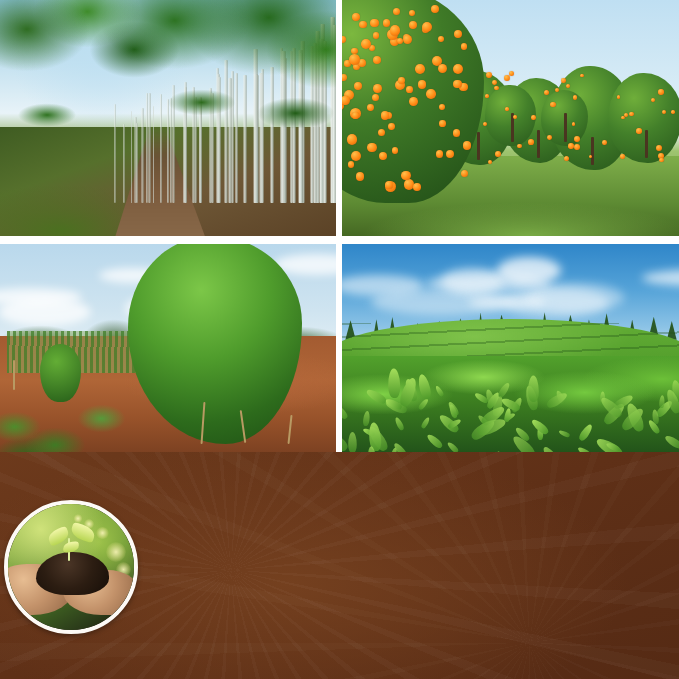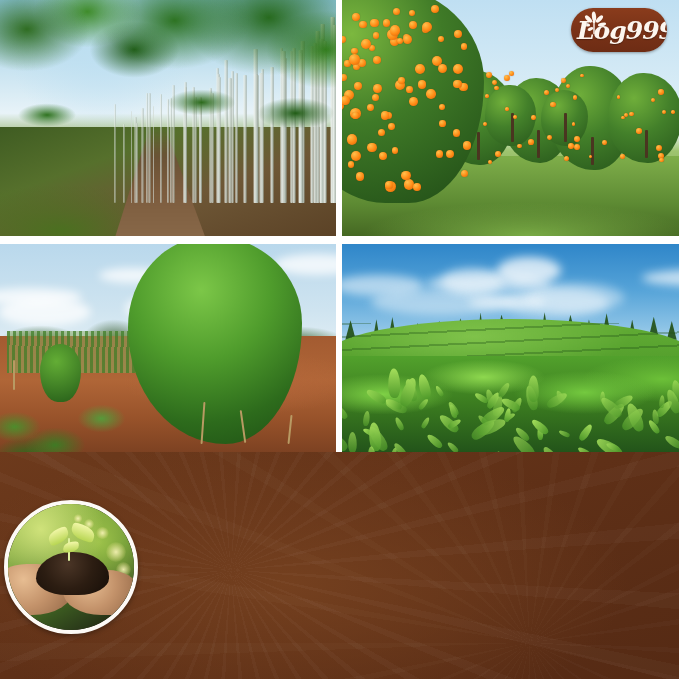--- a/index.html
+++ b/index.html
@@ -474,35 +474,20 @@
           <div class="or-fruit" style="left: 42.7297%; top: 30.7016%; width: 5.79094px; height: 5.79094px;"></div>
           <div class="or-fruit" style="left: 41.8264%; top: 51.5993%; width: 4.50398px; height: 4.50398px;"></div>
           <div class="or-fruit" style="left: 68.9657%; top: 60.998%; width: 5.98779px; height: 5.98779px;"></div>
           <div class="or-fruit" style="left: 66.492%; top: 35.4775%; width: 4.16986px; height: 4.16986px;"></div>
           <div class="or-fruit" style="left: 67.1196%; top: 60.6966%; width: 5.40672px; height: 5.40672px;"></div>
           <div class="or-fruit" style="left: 93.1498%; top: 61.3442%; width: 5.93479px; height: 5.93479px;"></div>
           <div class="or-fruit" style="left: 63.2923%; top: 37.4522%; width: 3.76664px; height: 3.76664px;"></div>
           <div class="or-fruit" style="left: 97.7166%; top: 46.7427%; width: 3.50264px; height: 3.50264px;"></div>
         </div>
 
-      <div class="logo">
-        <svg class="logo-flower" viewBox="0 0 26 24">
-          <g fill="#fdf6ef">
-            <ellipse cx="13" cy="5.5" rx="2.1" ry="5" transform="rotate(-6 13 5.5)"></ellipse>
-            <ellipse cx="7.5" cy="8" rx="2" ry="4.6" transform="rotate(-44 7.5 8)"></ellipse>
-            <ellipse cx="18.5" cy="8" rx="2" ry="4.6" transform="rotate(44 18.5 8)"></ellipse>
-            <ellipse cx="5" cy="13.5" rx="1.8" ry="4.2" transform="rotate(-76 5 13.5)"></ellipse>
-            <ellipse cx="21" cy="13.5" rx="1.8" ry="4.2" transform="rotate(76 21 13.5)"></ellipse>
-            <circle cx="13" cy="10.4" r="1.5"></circle>
-            <rect x="12.3" y="11" width="1.4" height="12" rx=".6"></rect>
-            <ellipse cx="9.4" cy="18" rx="3" ry="1.5" transform="rotate(-22 9.4 18)"></ellipse>
-          </g>
-        </svg>
-        <div class="logo-text">Log999</div>
-      </div>
     </div>
 
     <div class="photo p-bl">
       <div class="cl-sky"></div>
       <div id="clClouds">
           <div class="cl-cloud" style="left: -6%; top: 21.3509%; width: 30.5138%; height: 8.63289%;"></div>
           <div class="cl-cloud" style="left: 81.5606%; top: 4.65514%; width: 25.7171%; height: 10.317%;"></div>
           <div class="cl-cloud" style="left: -0.564274%; top: 25.8745%; width: 27.7905%; height: 13.7721%;"></div>
           <div class="cl-cloud" style="left: 47.0311%; top: 21.2167%; width: 32.2783%; height: 12.5695%;"></div>
           <div class="cl-cloud" style="left: 29.5047%; top: 11.4872%; width: 20.3051%; height: 7.43235%;"></div>

